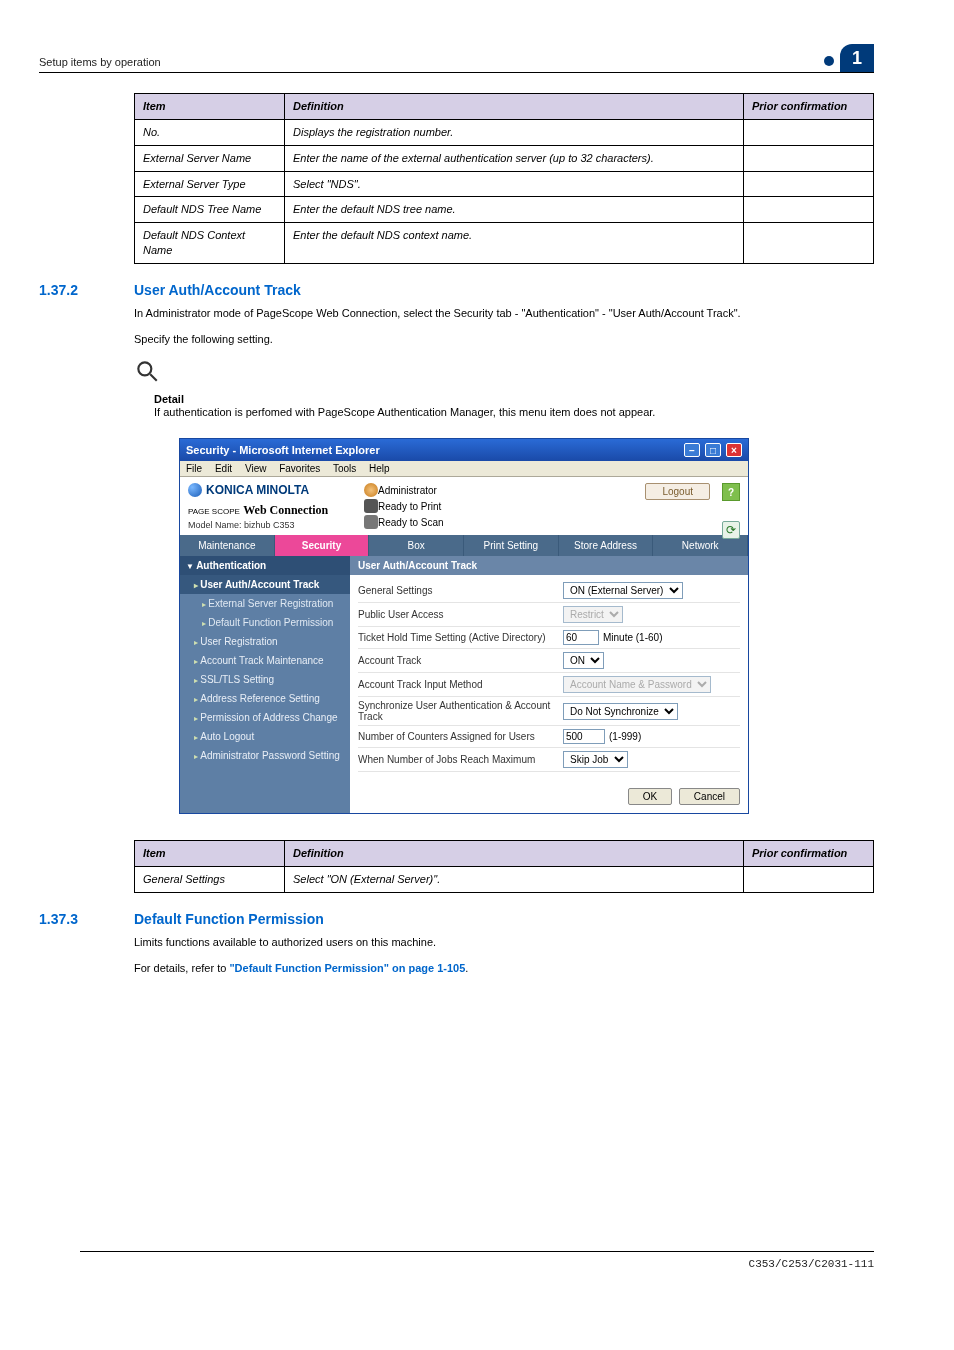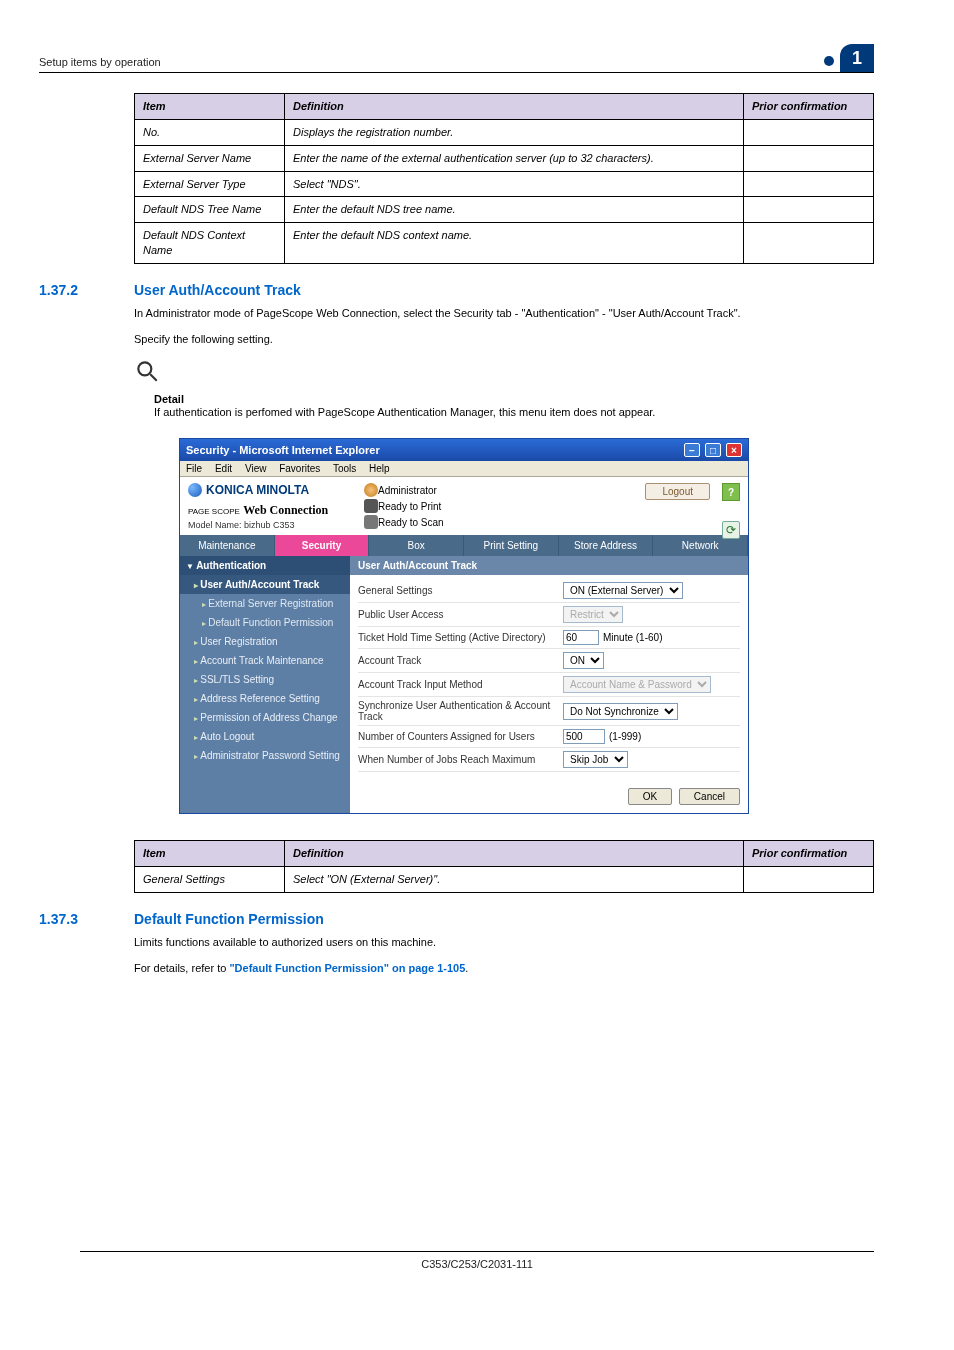--- a/index.html
+++ b/index.html
@@ -236,22 +236,22 @@
   .shot select:disabled, .shot input:disabled { background:#eee; color:#888;}
   .shot .btns { text-align:right; padding:8px; }
   .shot .btns button {
     font-size:10px; padding:2px 14px; margin-left:4px;
     background:#ece9d8; border:1px solid #888; border-radius:2px;
   }
 
   .footer {
     position:absolute; bottom:30px; left:80px; right:80px;
     border-top:1px solid #000; padding-top:6px;
-    display:flex; justify-content:center;
-    font-size:11px; color:#222;
+    display:flex; justify-content:flex-end;
+    font-size:11px; color:#222;font-family:Liberation Mono, monospace;
   }
 </style>
 </head>
 <body>
 
 <div class="page">
 
   <div class="topbar">
     <span class="crumb">Setup items by operation</span>
     <span class="pmwrap">

